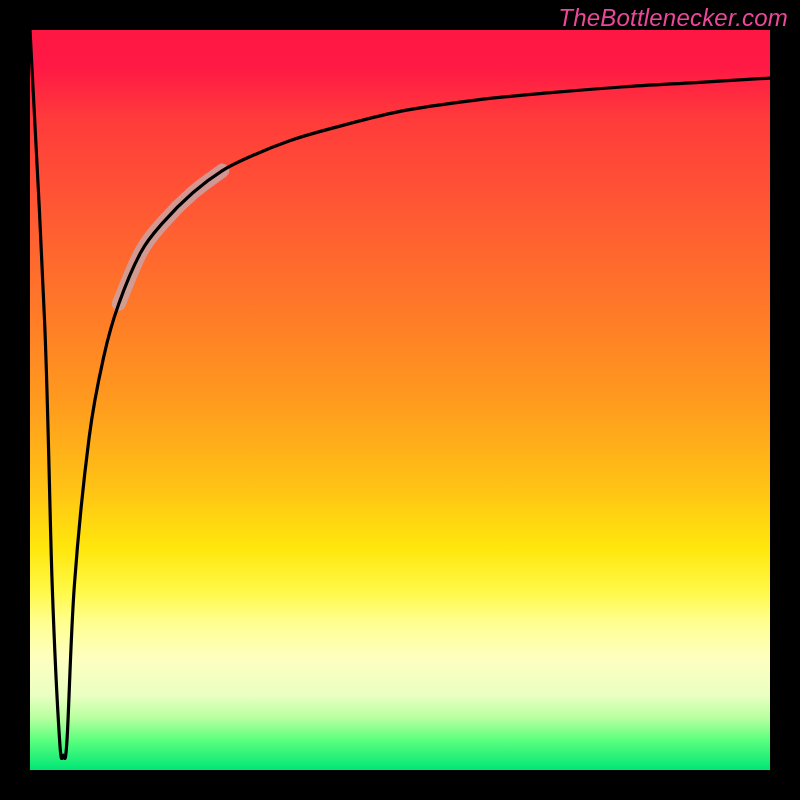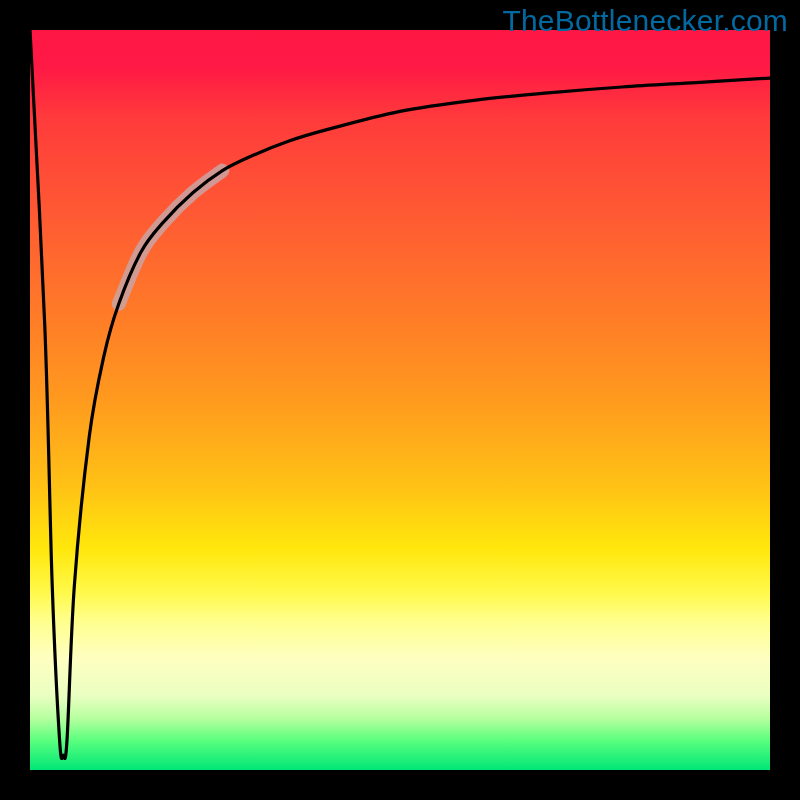--- a/index.html
+++ b/index.html
@@ -7,25 +7,26 @@
     width: 800px;
     height: 800px;
     background: #000;
     position: relative;
     font-family: Arial, Helvetica, sans-serif;
   }
   .watermark {
     position: absolute;
     top: 4px;
     right: 12px;
-    color: #0369a1;
-    font-size: 30px;
+    color: #ec4899;
+    font-size: 24px;
     font-weight: 400;
     letter-spacing: 0.2px;
     z-index: 10;
+    font-style: italic;
   }
   .plot-wrap {
     position: absolute;
     top: 0;
     left: 0;
     width: 800px;
     height: 800px;
   }
   .plot-bg {
     position: absolute;

